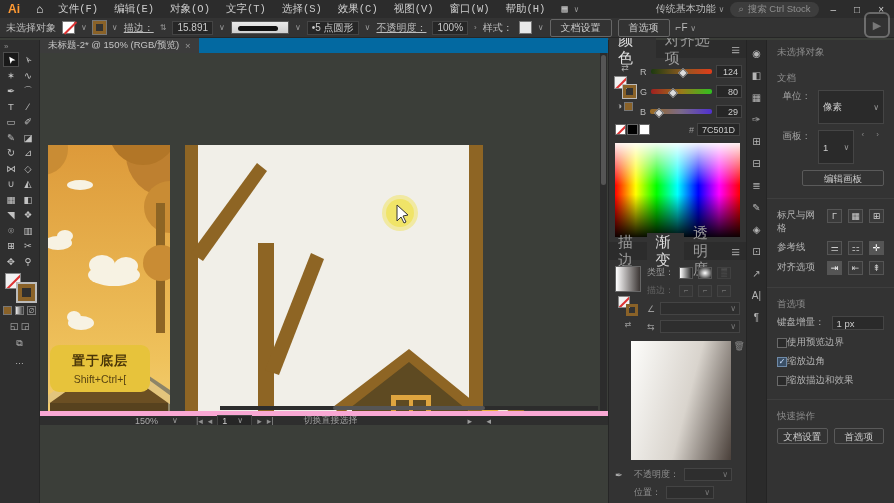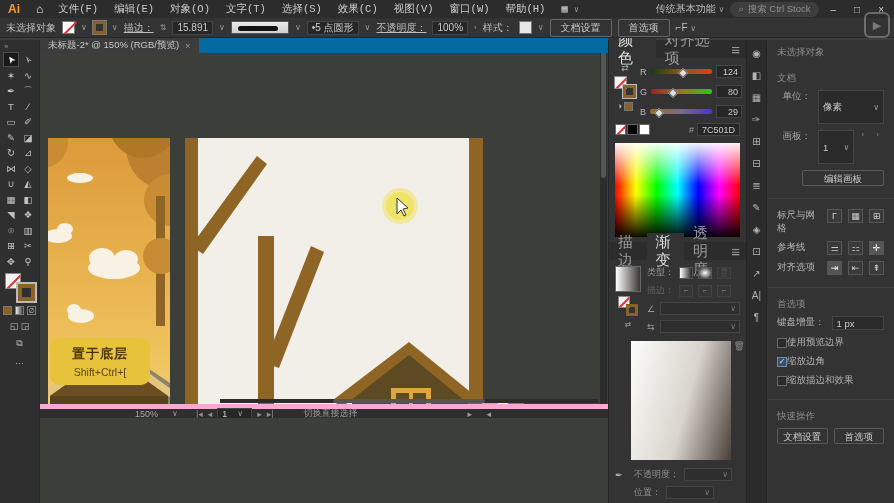--- a/index.html
+++ b/index.html
@@ -40,21 +40,21 @@
   .tool{width:16px;height:15px;display:flex;align-items:center;justify-content:center;color:#c2c2c2;font-size:9.5px;line-height:1;}
   .tool.active{background:#191919;border:1px solid #4d4d4d;color:#fff;}
   .fillstroke{position:relative;width:30px;height:28px;margin-top:4px;}
   .fs-fill{position:absolute;left:0;top:0;width:16px;height:16px;background:#f2f2f2;border:1px solid #888;overflow:hidden;}
   .fs-fill:after{content:"";position:absolute;left:-3px;top:6px;width:24px;height:2px;background:#d33;transform:rotate(-45deg);}
   .fs-stroke{position:absolute;right:0;bottom:0;width:17px;height:17px;border:4px solid #8a6228;background:transparent;outline:2px solid #bbb;}
   .mode-row{display:flex;gap:3px;margin-top:5px;}
   .mode-sq{width:9px;height:9px;border:1px solid #777;display:flex;align-items:center;justify-content:center;font-size:7px;color:#bbb;}
   .tb-bottom{margin-top:6px;display:flex;flex-direction:column;align-items:center;gap:7px;color:#bdbdbd;font-size:9px;}
   
-  .docarea{position:absolute;left:40px;top:46px;width:568px;height:372px;background:var(--pasteboard);overflow:hidden;z-index:5;}
+  .docarea{position:absolute;left:40px;top:53px;width:568px;height:372px;background:var(--pasteboard);overflow:hidden;z-index:5;}
   .vscroll{position:absolute;right:1px;top:0;width:7px;height:435px;background:#2c2c2c;}
   .vscroll .thumb{position:absolute;left:1px;top:2px;width:5px;height:130px;background:#555;border-radius:3px;}
   .hscroll{position:absolute;left:180px;right:10px;bottom:15px;height:4px;background:#2c2c2c;}
   .hscroll .thumb{position:absolute;left:30%;width:40%;height:4px;background:#555;border-radius:2px;}
   
   .statusbar{position:absolute;left:0;bottom:0;width:568px;height:14px;background:#2e2e2e;border-top:5px solid #f9a8d4;display:flex;align-items:center;font-size:9px;color:#aaa;z-index:6;}
   .statusbar .zoombox{margin-left:95px;display:flex;align-items:center;gap:14px;}
   .statusbar .navcluster{margin-left:18px;display:flex;align-items:center;gap:5px;color:#8f8f8f;}
   .statusbar .ab-field{background:#262626;border:1px solid #444;padding:0 8px 0 4px;height:11px;display:flex;align-items:center;gap:10px;color:#ccc;}
   .statusbar .msg{margin-left:30px;color:#9b9b9b;}

